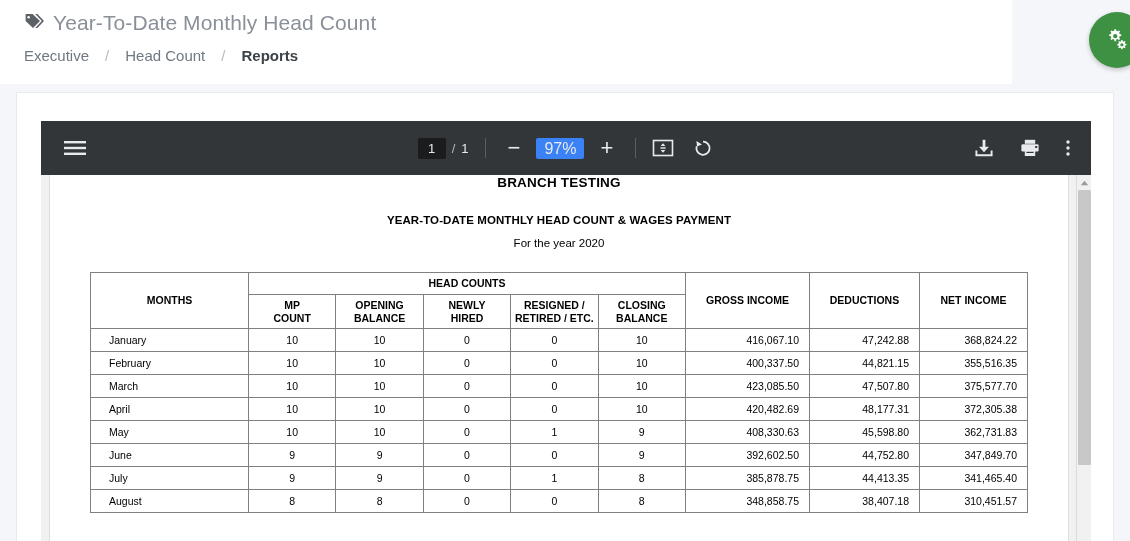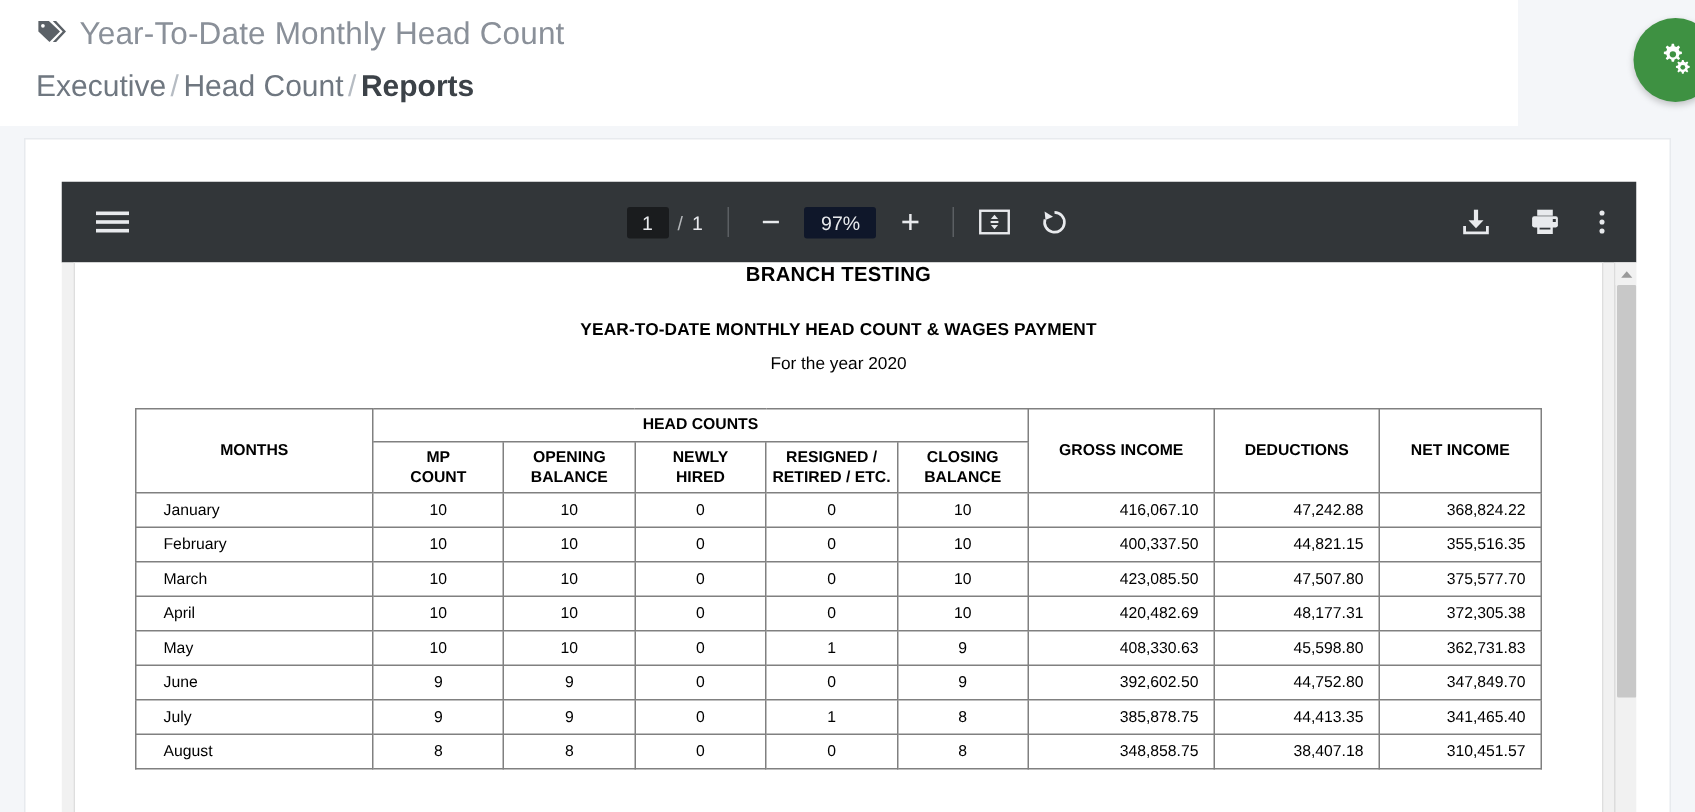--- a/index.html
+++ b/index.html
@@ -29,23 +29,23 @@
   #page-title {
     font-size: 21px;
     color: #8a9099;
     font-weight: 400;
     letter-spacing: .1px;
     white-space: nowrap;
   }
   #breadcrumb {
     display: flex;
     align-items: center;
-    gap: 3px;
+    gap: 16px;
     margin-top: 10px;
-    font-size: 20px;
+    font-size: 15px;
     color: #6f7780;
   }
   #breadcrumb .crumb-sep { color: #b6bcc3; }
   #breadcrumb .crumb-current { color: #3c4248; font-weight: 700; }
   #breadcrumb .crumb-link { cursor: pointer; }
 
   
   #settings-fab {
     position: absolute;
     top: 12px; left: 1089px;
@@ -112,23 +112,23 @@
     font-family: "Liberation Sans", sans-serif;
   }
   .page-sep { color: #b5b8bb; font-size: 13px; margin: 0 6px; }
   .page-total { color: #e8eaed; font-size: 13px; }
   .tb-divider {
     width: 1px; height: 20px;
     background: #5b5f63;
     margin: 0 16px;
   }
   .zoom-box {
-    background: #0f172a;
+    background: #3b82f6;
     color: #e8eaed;
-    font-size: 13px;
+    font-size: 16px;
     min-width: 48px; height: 21px;
     line-height: 21px;
     text-align: center;
     border-radius: 2px;
     margin: 0 10px;
   }
   .zoom-ctrl { color: #e8eaed; font-size: 22px; line-height: 1; cursor: pointer; padding: 0 6px; }
 
   
   #pdf-body {

